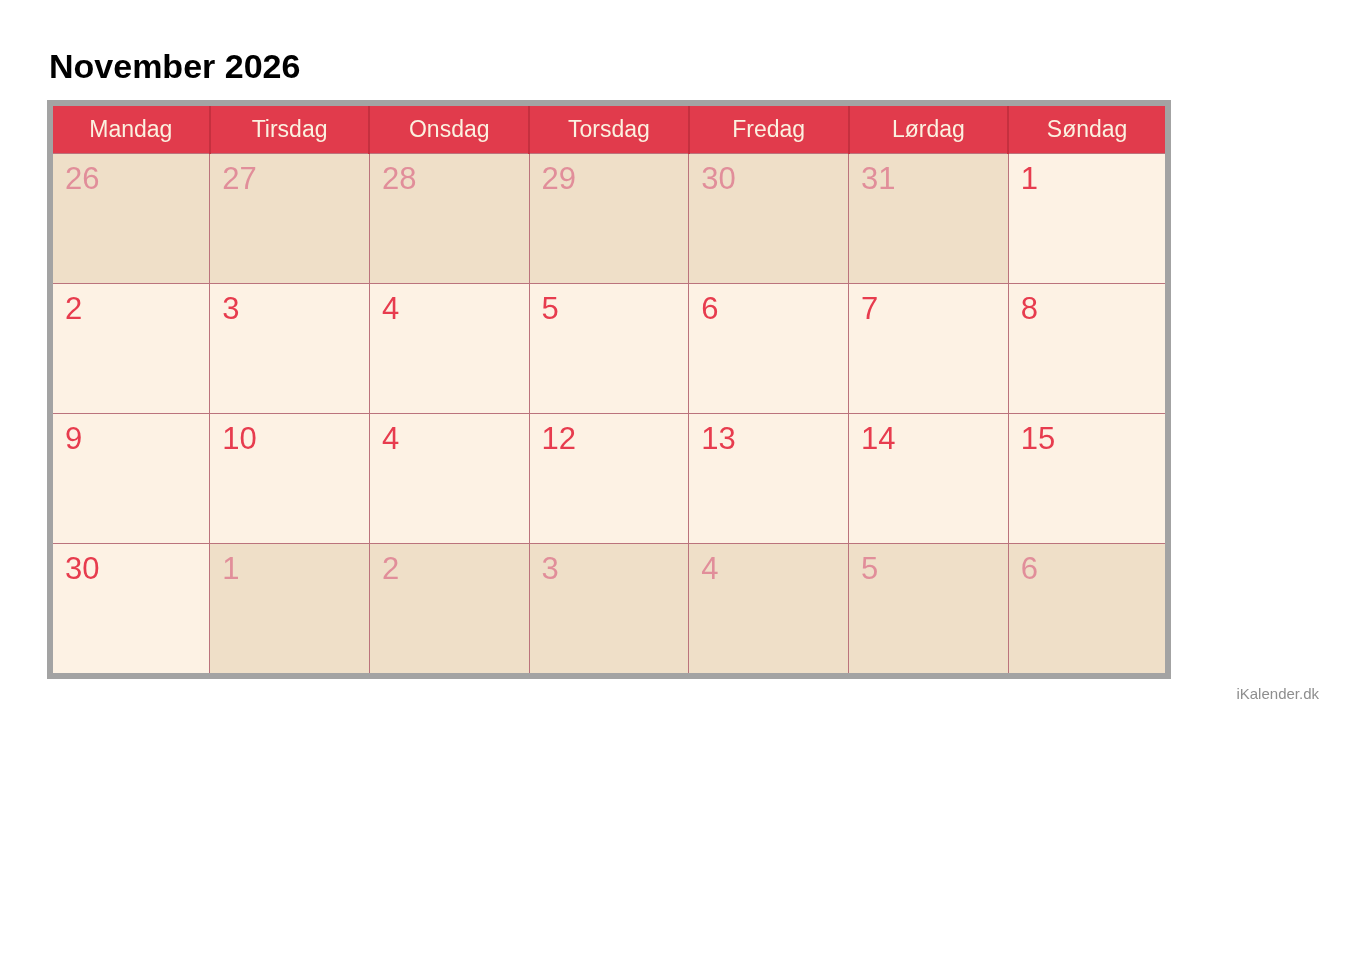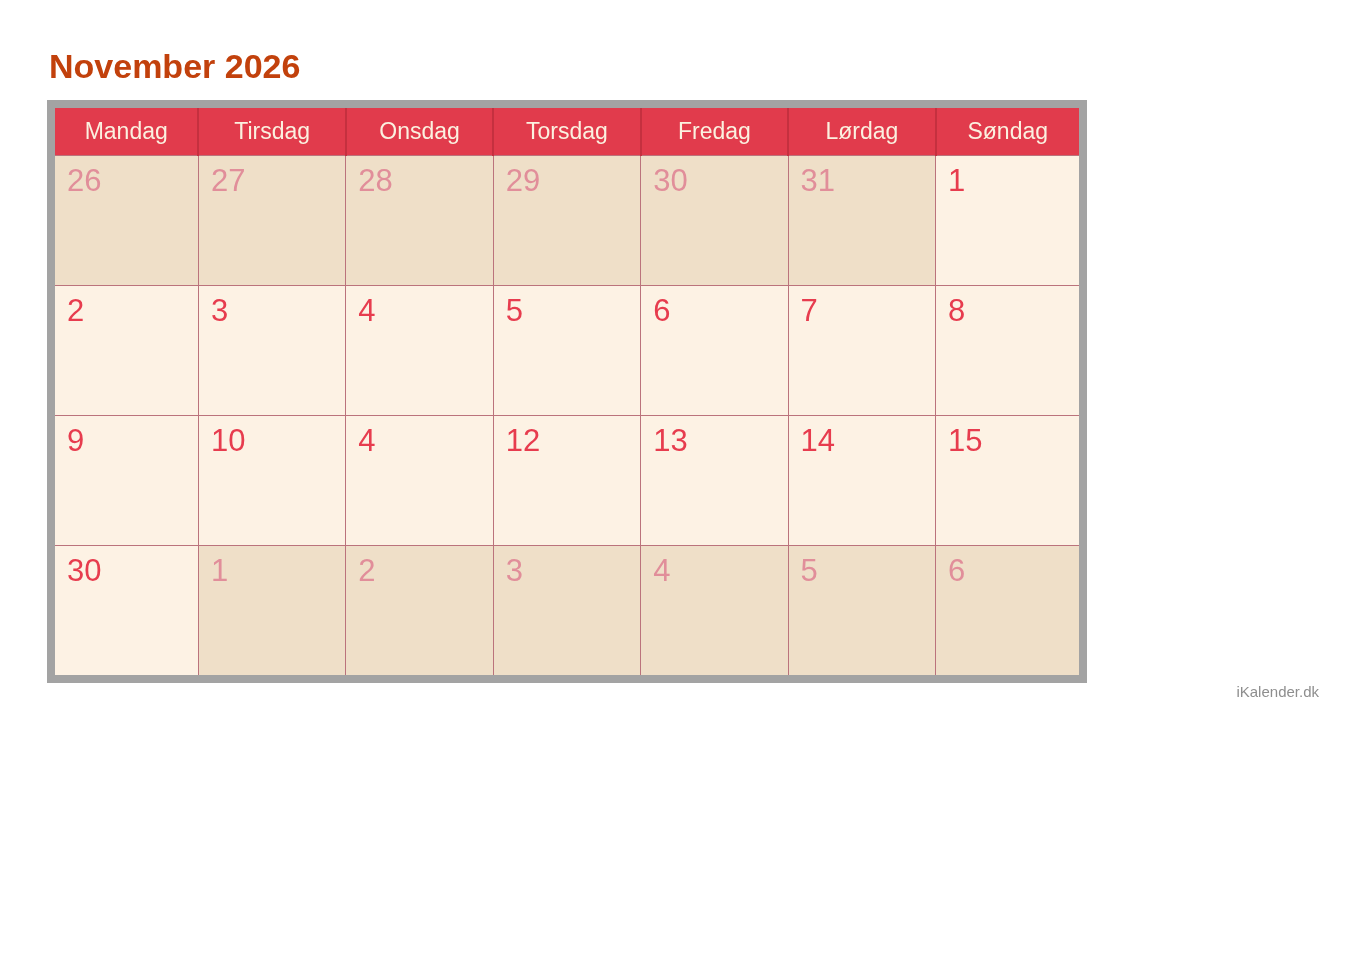--- a/index.html
+++ b/index.html
@@ -16,27 +16,27 @@
     left: 47px;
     top: 0;
     width: 1272px;
   }
   h1.cal-title {
     margin: 47px 0 15px 2px;
     font-size: 34px;
     line-height: 38px;
     font-weight: 700;
     letter-spacing: 0px;
-    color: #c2410c;
+    color: #000000;
   }
   table.calendar {
-    width: 1040px;
+    width: 1124px;
     table-layout: fixed;
     border-collapse: collapse;
-    border: 8px solid #a3a3a3;
+    border: 6px solid #a3a3a3;
   }
   table.calendar th {
     height: 45px;
     background: #e13b4c;
     color: #fbf1e0;
     font-size: 23px;
     font-weight: 400;
     text-align: center;
     vertical-align: middle;
     border-left: 2px solid #c5303f;
@@ -58,20 +58,21 @@
   td.current {
     background: #fdf2e4;
     color: #e73c4e;
   }
   td.other {
     background: #efdfc8;
     color: #e18e9a;
   }
   .site-credit {
     width: 1272px;
+    margin-top: 6px;
     text-align: right;
     font-size: 15px;
     color: #8e8e8e;
   }
 </style>
 </head>
 <body>
 
 <div class="page">
   <h1 class="cal-title">November 2026</h1>

